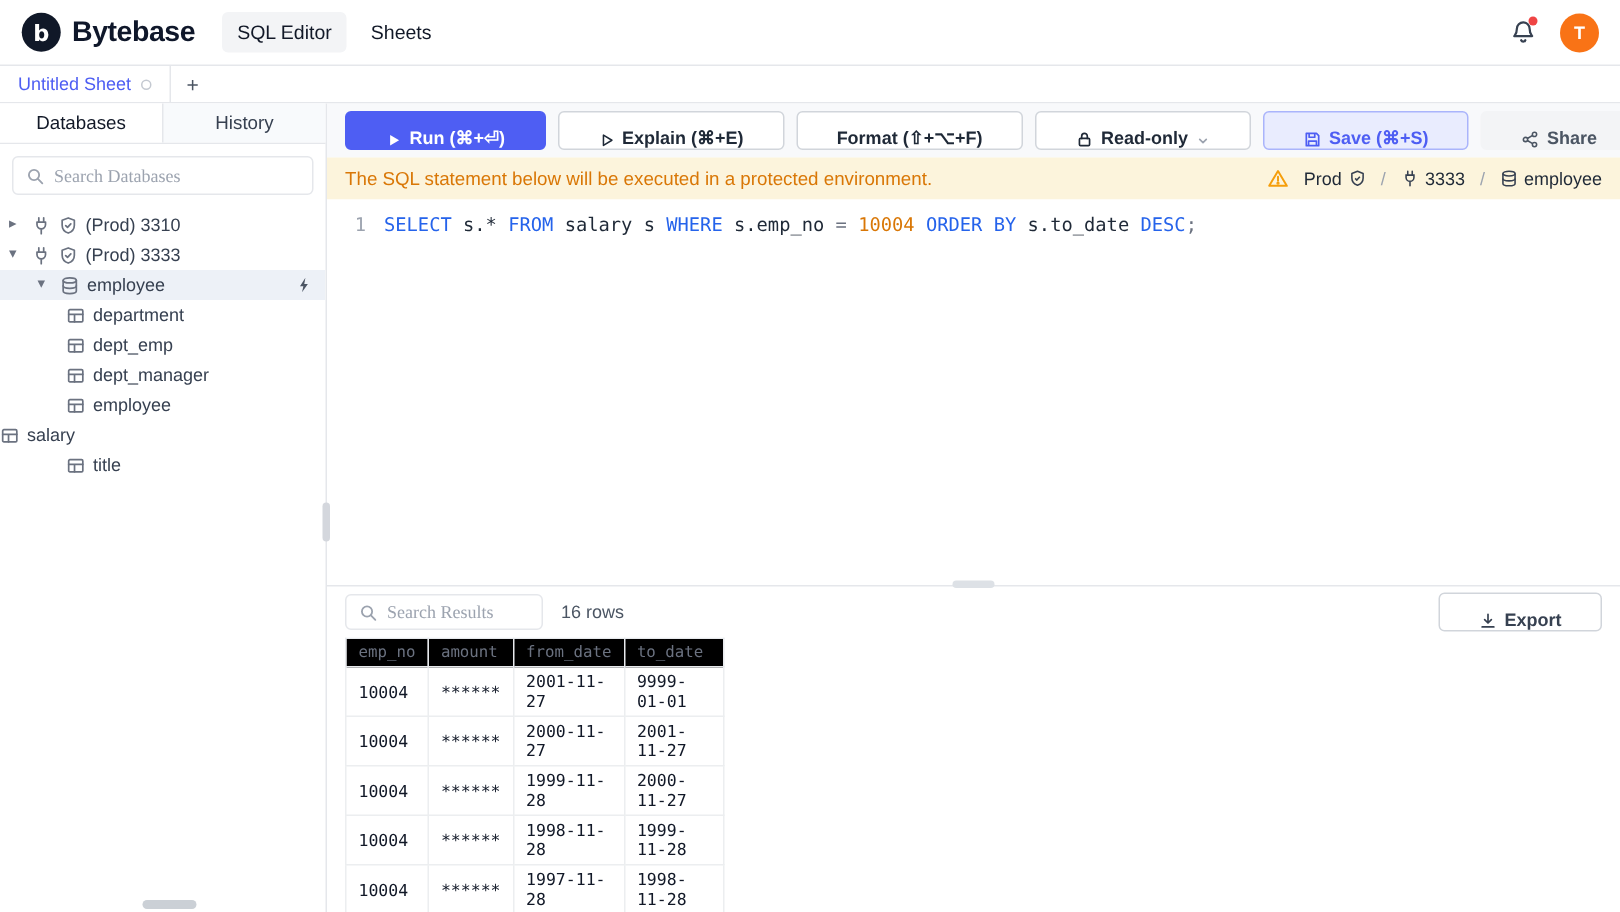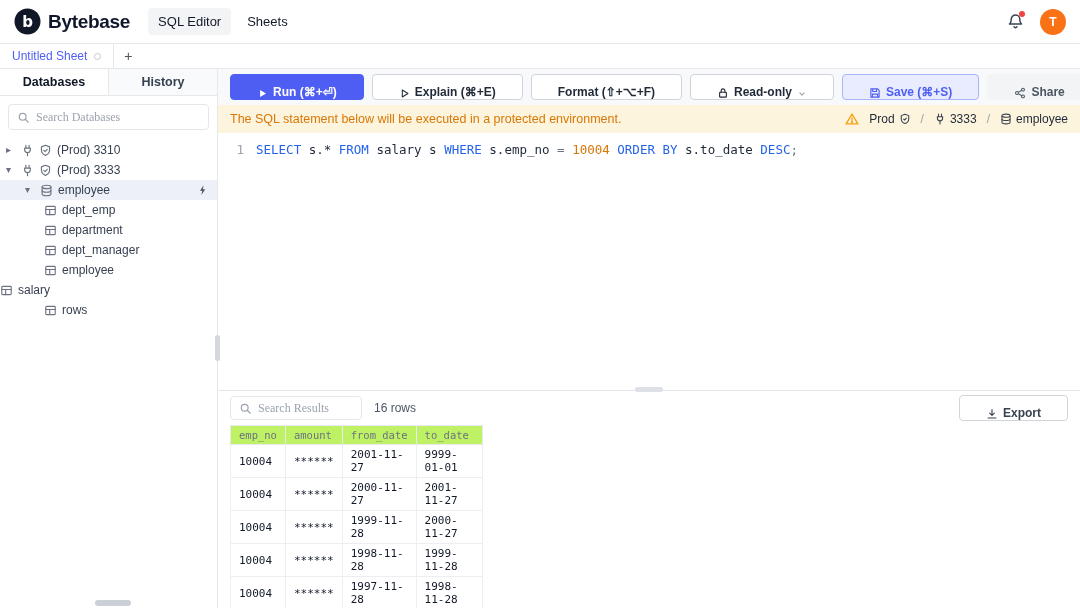--- a/index.html
+++ b/index.html
@@ -40,21 +40,21 @@
     color:#4b5563; font-size:14px; cursor:pointer; }
 
   
   .content{ display:flex; height:539px; position:relative; }
 
   
   .sidebar{ width:218px; border-right:1px solid var(--border); display:flex;
     flex-direction:column; background:#fff; }
   .sidebar-tabs{ display:flex; height:27px; border-bottom:1px solid var(--border); font-size:12.5px; }
   .sidebar-tab{ flex:1; display:flex; align-items:center; justify-content:center;
-    color:#111827; cursor:pointer; background:#fff;font-weight:bold; }
+    color:#111827; cursor:pointer; background:#fff; }
   .sidebar-tab.inactive{ background:#f8fafc; color:#374151; border-left:1px solid var(--border); }
   .search-box{ margin:8px; height:26px; border:1px solid var(--border); border-radius:4px;
     display:flex; align-items:center; gap:6px; padding:0 8px; color:#9ca3af; }
   .search-box input{ border:none; outline:none; width:100%; font-size:12px;
     font-family:Liberation Serif, serif; color:#374151; background:transparent; }
   .search-box input::placeholder{ color:#9ca3af; }
   .tree{ flex:1; overflow:hidden; padding-top:2px; }
   .tree-row{ height:20px; display:flex; align-items:center; gap:5px; font-size:12px;
     color:#374151; cursor:pointer; padding-right:8px; }
   .tree-row.selected{ background:#edf1f7; }
@@ -95,21 +95,21 @@
     display:flex; flex-direction:column; background:#fff; }
   .h-splitter{ position:absolute; top:-4px; left:50%; transform:translateX(-50%);
     width:28px; height:5px; border-radius:3px; background:#dde1e6; cursor:row-resize; }
   .results-toolbar{ height:34px; display:flex; align-items:center; gap:12px; padding:0 12px; }
   .results-search{ width:132px; height:24px; margin:0; }
   .row-count{ font-size:12px; color:#4b5563; }
   .btn-export{ margin-left:auto; color:#374151; }
   .results-table-wrap{ flex:1; overflow:hidden; padding:0 12px; }
   table.grid{ border-collapse:collapse; font-family:"DejaVu Sans Mono",monospace; }
   table.grid th{ font-size:10.5px; font-weight:normal; color:#6b7280; text-align:left;
-    padding:3px 8px; border:1px solid #e8eaed; background:#bef264; cursor:pointer; }
+    padding:3px 8px; border:1px solid #e8eaed; background:#000000; cursor:pointer; }
   table.grid td{ font-size:11px; color:#111827; padding:3px 8px; border:1px solid #eceef0; cursor:default; }
 
   
   .v-resize-handle{ position:absolute; left:215px; top:266px; width:5px; height:26px;
     border-radius:3px; background:#d4d7dd; cursor:col-resize; z-index:5; }
   .sidebar-hscroll{ position:absolute; bottom:2px; left:95px; width:36px; height:6px;
     border-radius:3px; background:#cbd0d6; cursor:pointer; z-index:5; }
 </style>
 </head>
 <body>
@@ -195,56 +195,56 @@
             <svg width="12" height="12" viewBox="0 0 16 16">
               <path d="M8.8 1.5L4 9h3l-1.2 5.5L11 7H7.8z" fill="currentColor"></path>
             </svg>
           </span>
         </div>
         <div class="tree-row" style="padding-left: 44px;">
           <svg class="tree-icon" width="13" height="13" viewBox="0 0 16 16" fill="none" stroke="currentColor" stroke-width="1.4" stroke-linecap="round" stroke-linejoin="round">
             <rect x="2.2" y="3" width="11.6" height="10" rx="1"></rect>
             <path d="M2.2 6.8h11.6M7 6.8V13"></path>
           </svg>
+          <span class="tree-label">department</span>
+        </div>
+        <div class="tree-row" style="padding-left: 44px;">
+          <svg class="tree-icon" width="13" height="13" viewBox="0 0 16 16" fill="none" stroke="currentColor" stroke-width="1.4" stroke-linecap="round" stroke-linejoin="round">
+            <rect x="2.2" y="3" width="11.6" height="10" rx="1"></rect>
+            <path d="M2.2 6.8h11.6M7 6.8V13"></path>
+          </svg>
           <span class="tree-label">dept_emp</span>
         </div>
         <div class="tree-row" style="padding-left: 44px;">
           <svg class="tree-icon" width="13" height="13" viewBox="0 0 16 16" fill="none" stroke="currentColor" stroke-width="1.4" stroke-linecap="round" stroke-linejoin="round">
             <rect x="2.2" y="3" width="11.6" height="10" rx="1"></rect>
             <path d="M2.2 6.8h11.6M7 6.8V13"></path>
           </svg>
-          <span class="tree-label">department</span>
+          <span class="tree-label">dept_manager</span>
         </div>
         <div class="tree-row" style="padding-left: 44px;">
           <svg class="tree-icon" width="13" height="13" viewBox="0 0 16 16" fill="none" stroke="currentColor" stroke-width="1.4" stroke-linecap="round" stroke-linejoin="round">
             <rect x="2.2" y="3" width="11.6" height="10" rx="1"></rect>
             <path d="M2.2 6.8h11.6M7 6.8V13"></path>
           </svg>
-          <span class="tree-label">dept_manager</span>
+          <span class="tree-label">employee</span>
+        </div>
+        <div class="tree-row" style="">
+          <svg class="tree-icon" width="13" height="13" viewBox="0 0 16 16" fill="none" stroke="currentColor" stroke-width="1.4" stroke-linecap="round" stroke-linejoin="round">
+            <rect x="2.2" y="3" width="11.6" height="10" rx="1"></rect>
+            <path d="M2.2 6.8h11.6M7 6.8V13"></path>
+          </svg>
+          <span class="tree-label">salary</span>
         </div>
         <div class="tree-row" style="padding-left: 44px;">
           <svg class="tree-icon" width="13" height="13" viewBox="0 0 16 16" fill="none" stroke="currentColor" stroke-width="1.4" stroke-linecap="round" stroke-linejoin="round">
             <rect x="2.2" y="3" width="11.6" height="10" rx="1"></rect>
             <path d="M2.2 6.8h11.6M7 6.8V13"></path>
           </svg>
-          <span class="tree-label">employee</span>
-        </div>
-        <div class="tree-row" style="">
-          <svg class="tree-icon" width="13" height="13" viewBox="0 0 16 16" fill="none" stroke="currentColor" stroke-width="1.4" stroke-linecap="round" stroke-linejoin="round">
-            <rect x="2.2" y="3" width="11.6" height="10" rx="1"></rect>
-            <path d="M2.2 6.8h11.6M7 6.8V13"></path>
-          </svg>
-          <span class="tree-label">salary</span>
-        </div>
-        <div class="tree-row" style="padding-left: 44px;">
-          <svg class="tree-icon" width="13" height="13" viewBox="0 0 16 16" fill="none" stroke="currentColor" stroke-width="1.4" stroke-linecap="round" stroke-linejoin="round">
-            <rect x="2.2" y="3" width="11.6" height="10" rx="1"></rect>
-            <path d="M2.2 6.8h11.6M7 6.8V13"></path>
-          </svg>
-          <span class="tree-label">rows</span>
+          <span class="tree-label">title</span>
         </div>
       </div>
   </aside>
 
   <div class="v-resize-handle"></div>
   <div class="sidebar-hscroll"></div>
 
   <main class="main">
 
     <div class="toolbar">

